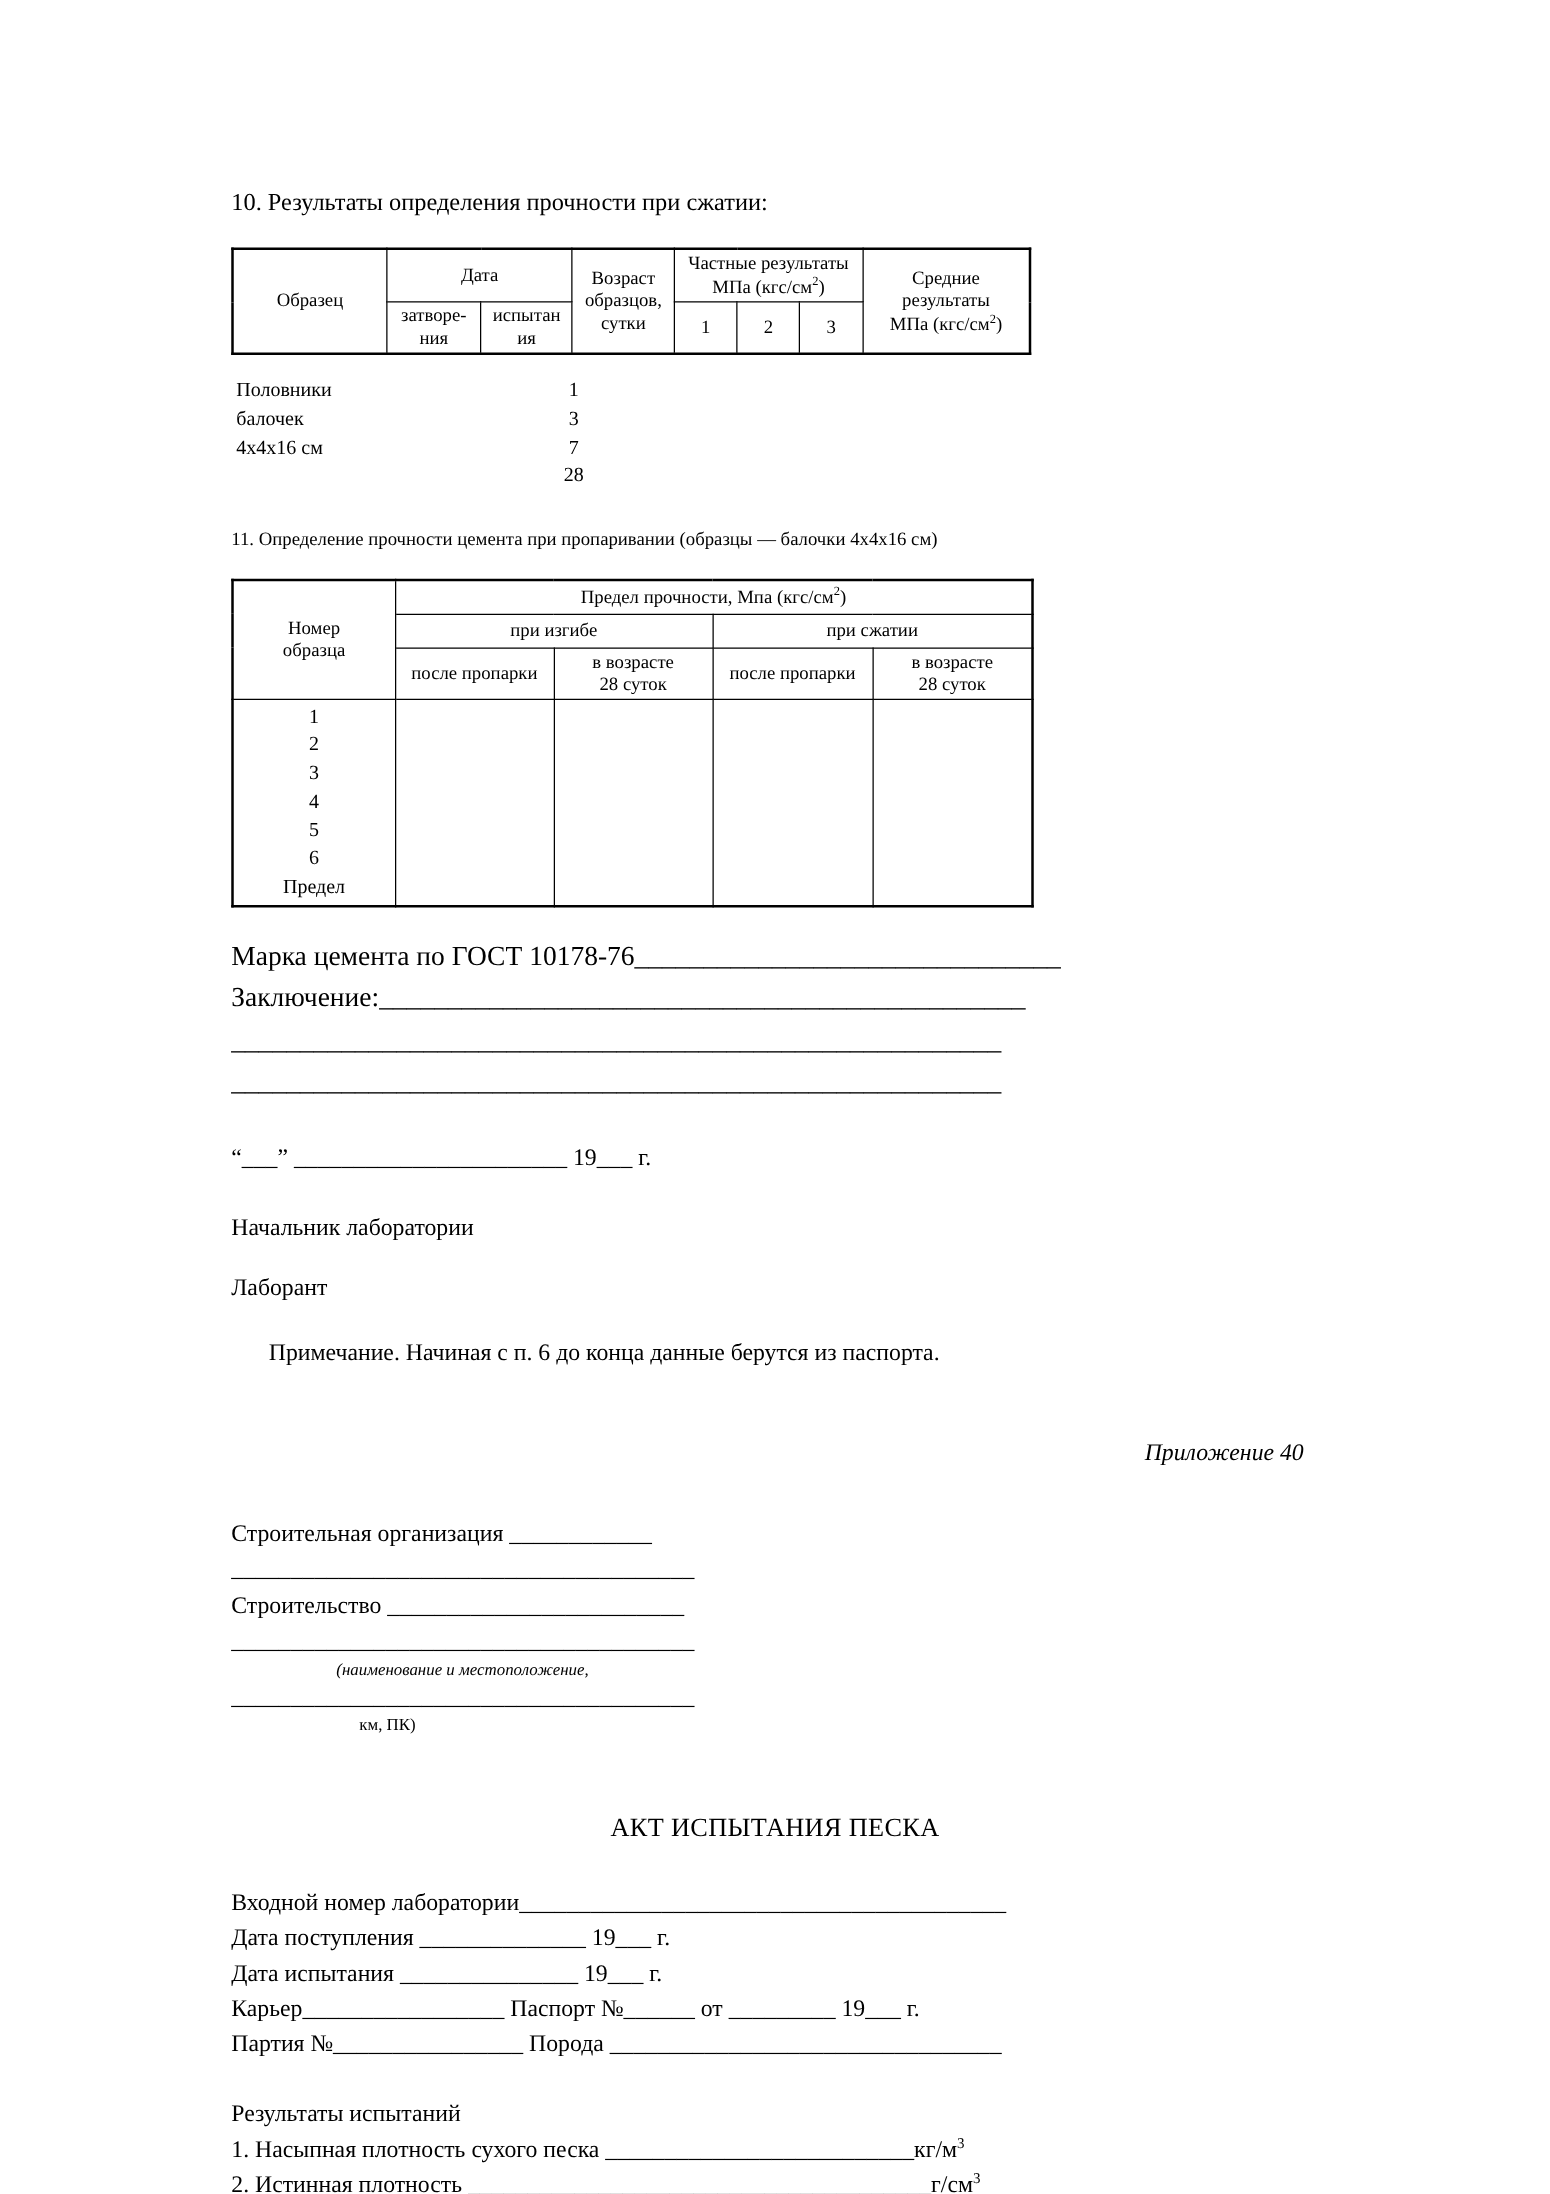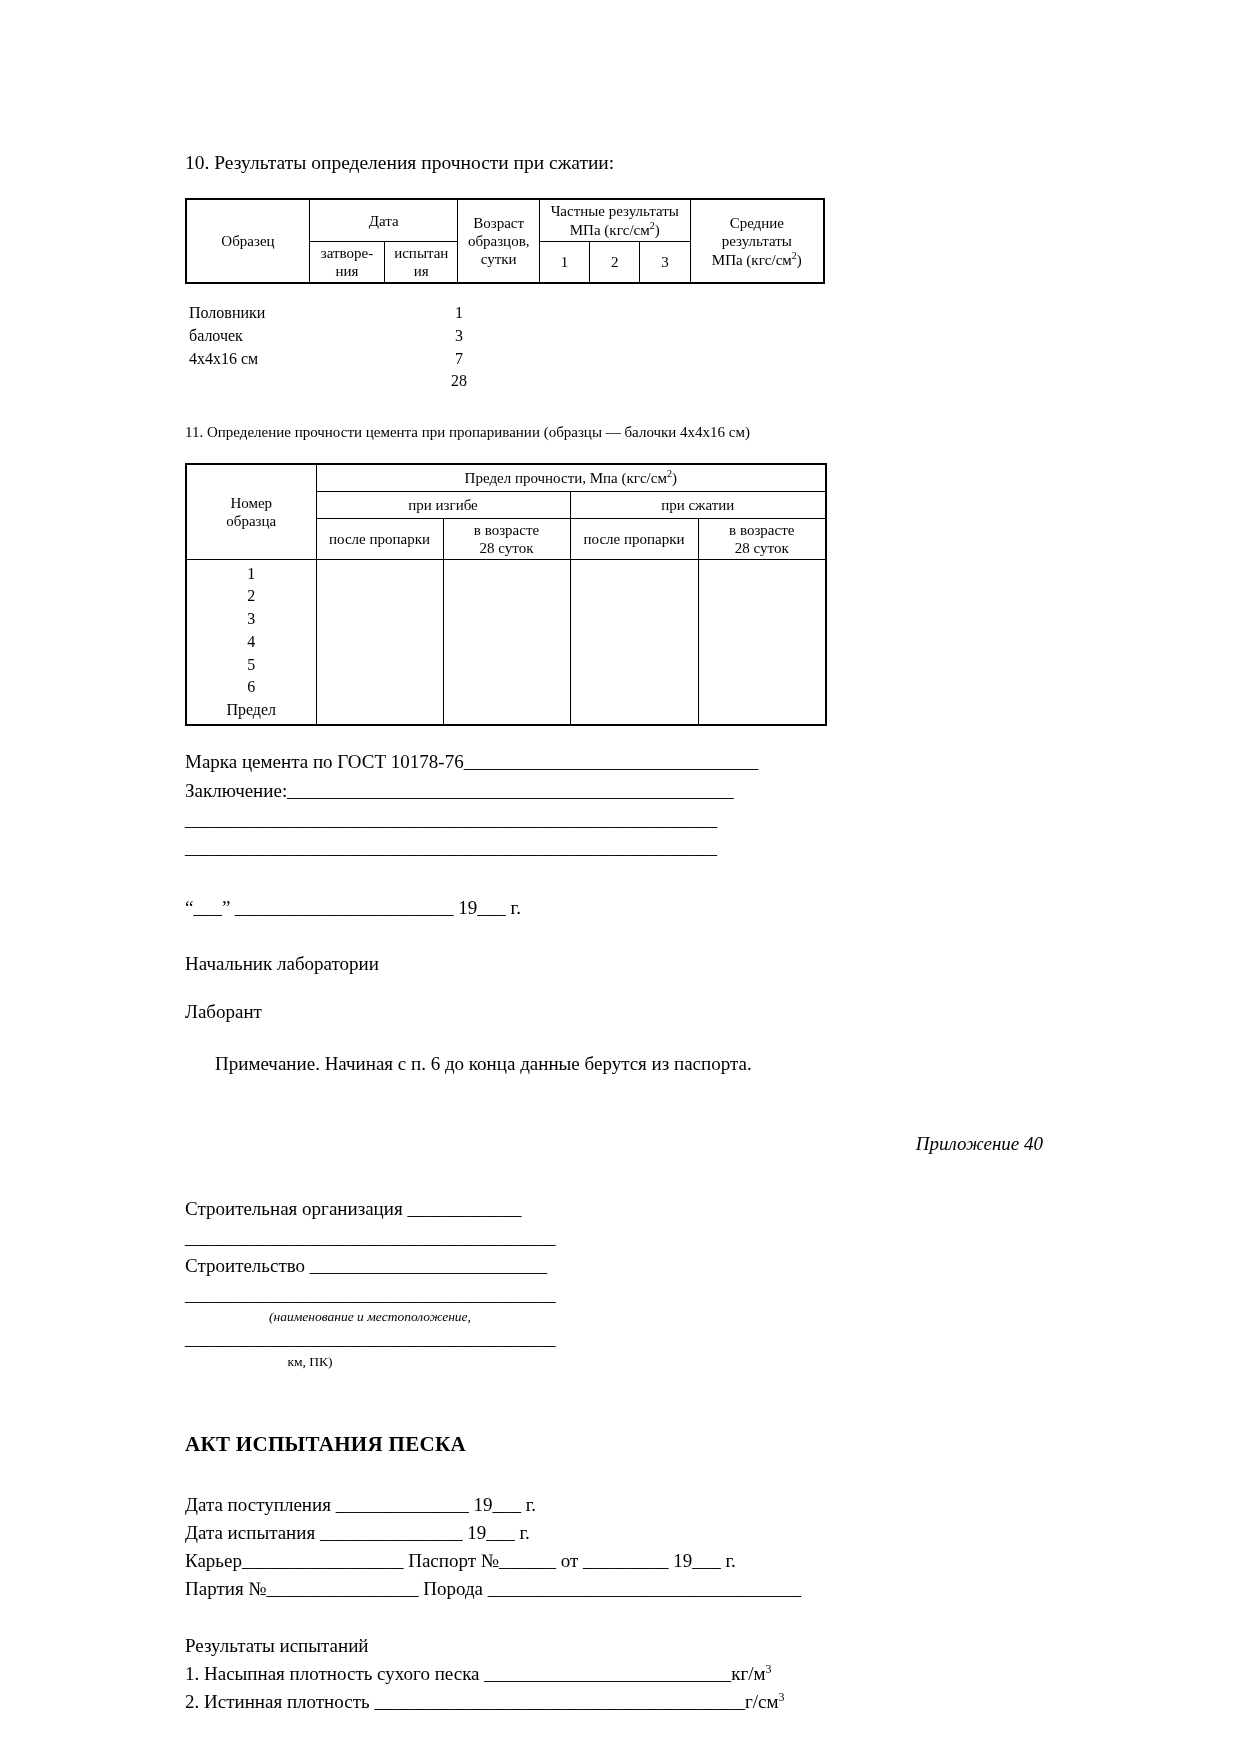--- a/index.html
+++ b/index.html
@@ -91,21 +91,21 @@
   .tbl11 .numlist {
     font-size: 16px;
     line-height: 1.42;
     text-align: center;
   }
   .tbl11 .blank { }
 
   
   .lines {
     margin-top: 22px;
-    font-size: 19px;
+    font-size: 22px;
     line-height: 1.52;
   }
   .lines .ln { white-space: nowrap; }
   .dateline {
     margin-top: 34px;
     font-size: 19px;
   }
   .sig {
     margin-top: 34px;
     font-size: 19px;
@@ -139,23 +139,23 @@
     font-style: italic;
   }
   .org .cap2 {
     font-size: 13.5px;
     text-align: center;
     width: 250px;
     line-height: 1.2;
   }
 
   h1.acttitle {
-    text-align: left;
+    text-align: center;
     font-size: 21px;
-    font-weight: bold;
+    font-weight: normal;
     margin: 62px 0 34px 0;
     letter-spacing: 0.3px;
   }
 
   .fields {
     font-size: 19px;
     line-height: 1.48;
   }
   .fields .row { white-space: nowrap; }
 
@@ -310,20 +310,21 @@
     <div class="row">Строительство _________________________</div>
     <div class="row">_______________________________________</div>
     <div class="cap">(наименование и местоположение,</div>
     <div class="row">_______________________________________</div>
     <div class="cap2">км, ПК)</div>
   </div>
 
   <h1 class="acttitle">АКТ ИСПЫТАНИЯ ПЕСКА</h1>
 
   <div class="fields">
+    <div class="row">Входной номер лаборатории_________________________________________</div>
     <div class="row">Дата поступления ______________ 19___ г.</div>
     <div class="row">Дата испытания _______________ 19___ г.</div>
     <div class="row">Карьер_________________ Паспорт №______ от  _________ 19___ г.</div>
     <div class="row">Партия №________________ Порода _________________________________</div>
   </div>
 
   <div class="results">
     <div>Результаты испытаний</div>
     <div class="row"><span>1. Насыпная плотность сухого песка __________________________</span><span>кг/м</span><span class="sup2">3</span></div>
     <div class="row"><span>2. Истинная плотность _______________________________________</span><span>г/см</span><span class="sup2">3</span></div>

